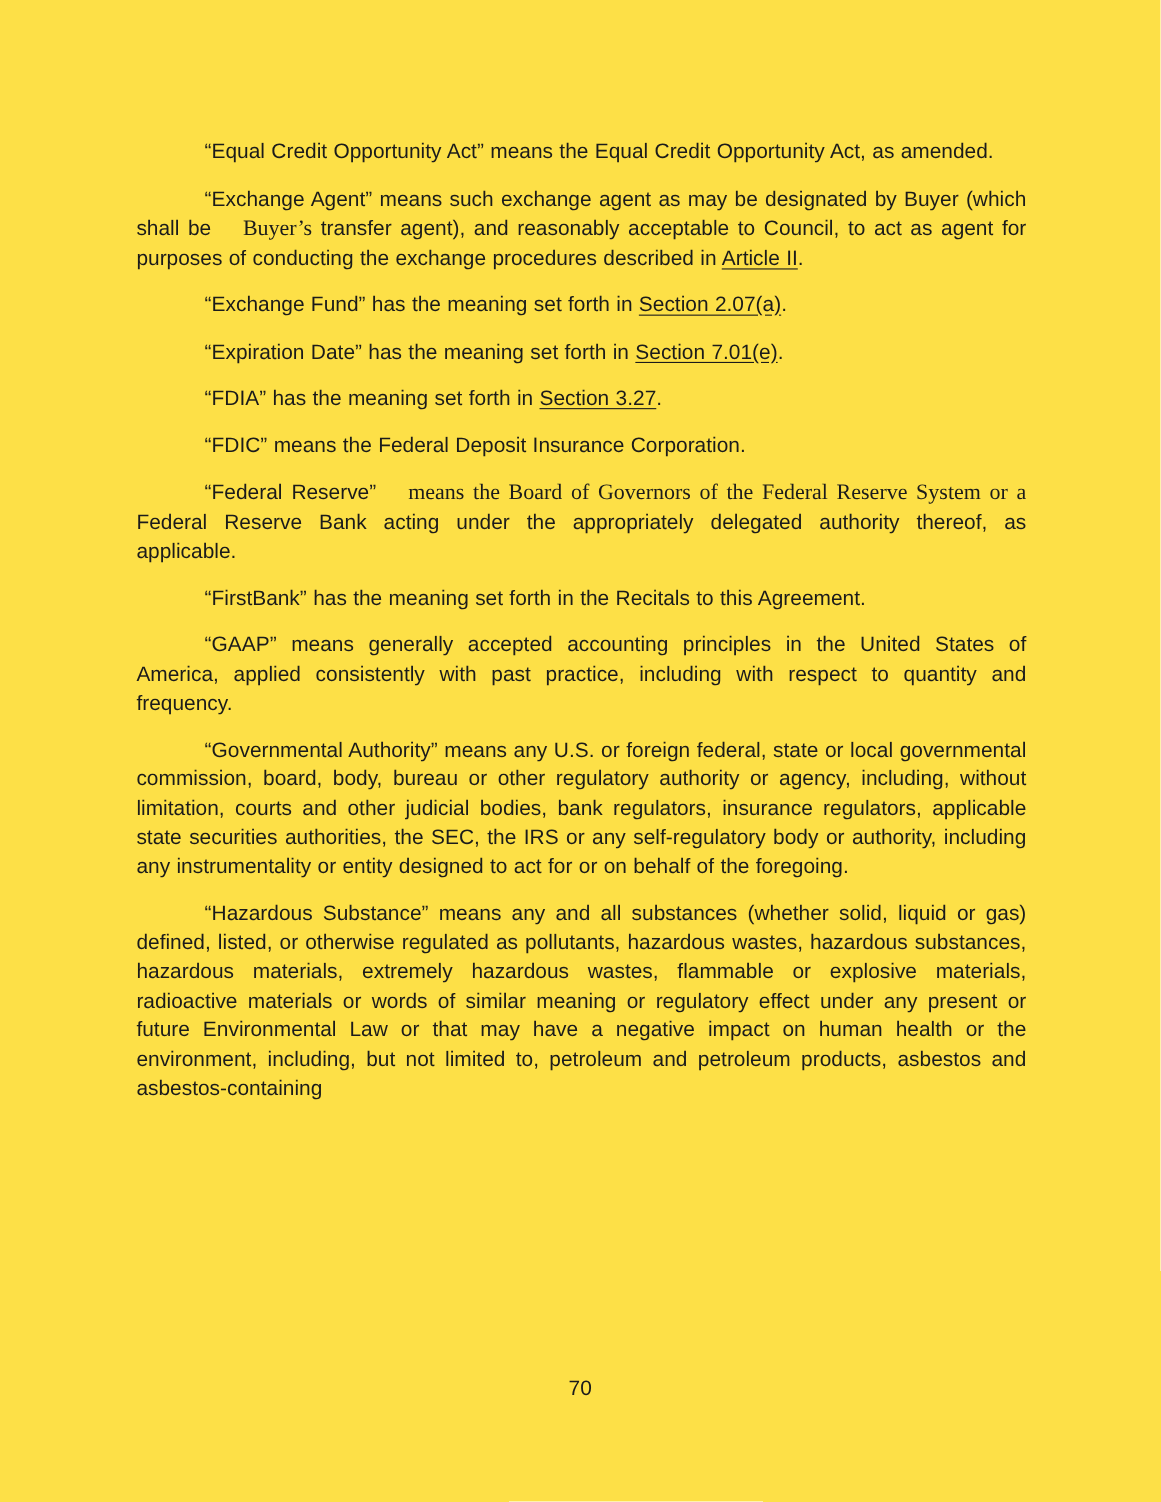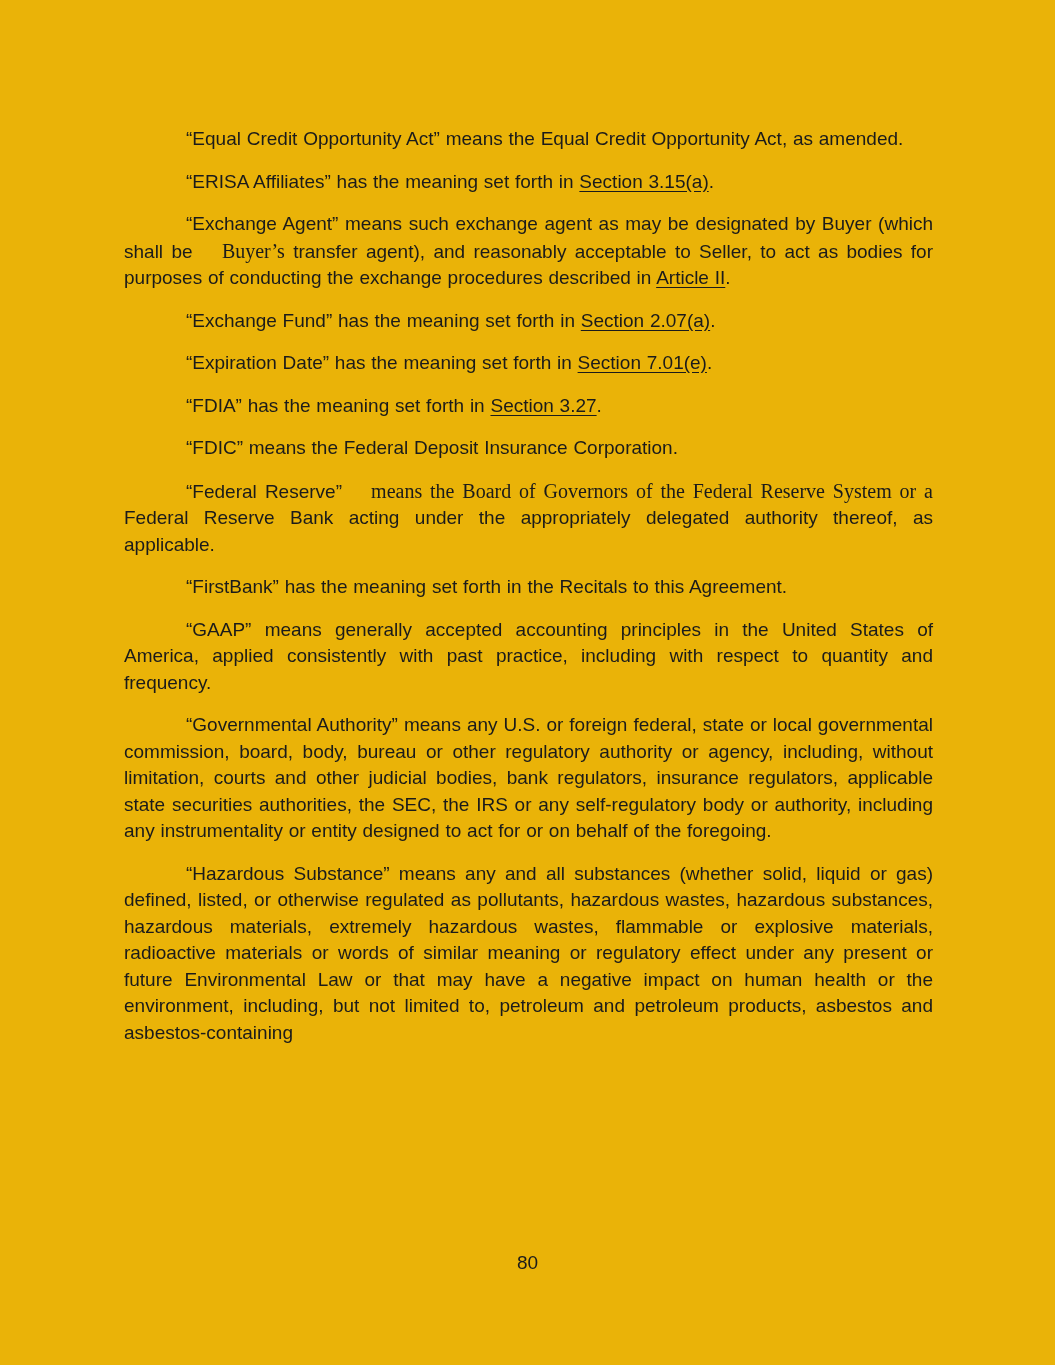--- a/index.html
+++ b/index.html
@@ -4,21 +4,21 @@
 <style>
   html, body {
     margin: 0;
     padding: 0;
     background: #ffffff;
   }
   .page {
     position: relative;
     width: 1055px;
     height: 1365px;
-    background: #eab308;
+    background: #fde047;
     overflow: hidden;
     font-family: "Liberation Sans", sans-serif;
     color: #1b1b1b;
   }
   .doc-body {
     position: absolute;
     left: 124px;
     top: 126px;
     width: 809px;
   }
@@ -48,26 +48,25 @@
     font-size: 19px;
     line-height: 26.5px;
   }
 </style>
 </head>
 <body>
 
 <div class="page">
   <div class="doc-body">
       <p class="para"><span>“Equal Credit Opportunity Act” means the Equal Credit Opportunity Act, as amended.</span></p>
-      <p class="para"><span>“ERISA Affiliates” has the meaning set forth in </span><span class="seg-underline">Section 3.15(a)</span><span>.</span></p>
-      <p class="para"><span>“Exchange Agent” means such exchange agent as may be designated by Buyer (which shall be </span><span class="seg-serif">Buyer’s</span><span> transfer agent), and reasonably acceptable to Seller, to act as bodies for purposes of conducting the exchange procedures described in </span><span class="seg-underline">Article II</span><span>.</span></p>
+      <p class="para"><span>“Exchange Agent” means such exchange agent as may be designated by Buyer (which shall be </span><span class="seg-serif">Buyer’s</span><span> transfer agent), and reasonably acceptable to Council, to act as agent for purposes of conducting the exchange procedures described in </span><span class="seg-underline">Article II</span><span>.</span></p>
       <p class="para"><span>“Exchange Fund” has the meaning set forth in </span><span class="seg-underline">Section 2.07(a)</span><span>.</span></p>
       <p class="para"><span>“Expiration Date” has the meaning set forth in </span><span class="seg-underline">Section 7.01(e)</span><span>.</span></p>
       <p class="para"><span>“FDIA” has the meaning set forth in </span><span class="seg-underline">Section 3.27</span><span>.</span></p>
       <p class="para"><span>“FDIC” means the Federal Deposit Insurance Corporation.</span></p>
       <p class="para"><span>“Federal Reserve” </span><span class="seg-serif">means the Board of Governors of the Federal Reserve System or a</span><span> Federal Reserve Bank acting under the appropriately delegated authority thereof, as applicable.</span></p>
       <p class="para"><span>“FirstBank” has the meaning set forth in the Recitals to this Agreement.</span></p>
       <p class="para"><span>“GAAP” means generally accepted accounting principles in the United States of America, applied consistently with past practice, including with respect to quantity and frequency.</span></p>
       <p class="para"><span>“Governmental Authority” means any U.S. or foreign federal, state or local governmental commission, board, body, bureau or other regulatory authority or agency, including, without limitation, courts and other judicial bodies, bank regulators, insurance regulators, applicable state securities authorities, the SEC, the IRS or any self-regulatory body or authority, including any instrumentality or entity designed to act for or on behalf of the foregoing.</span></p>
       <p class="para"><span>“Hazardous Substance” means any and all substances (whether solid, liquid or gas) defined, listed, or otherwise regulated as pollutants, hazardous wastes, hazardous substances, hazardous materials, extremely hazardous wastes, flammable or explosive materials, radioactive materials or words of similar meaning or regulatory effect under any present or future Environmental Law or that may have a negative impact on human health or the environment, including, but not limited to, petroleum and petroleum products, asbestos and asbestos-containing</span></p>
     </div>
-  <div class="page-number">80</div>
+  <div class="page-number">70</div>
 </div>
 
 </body></html>

